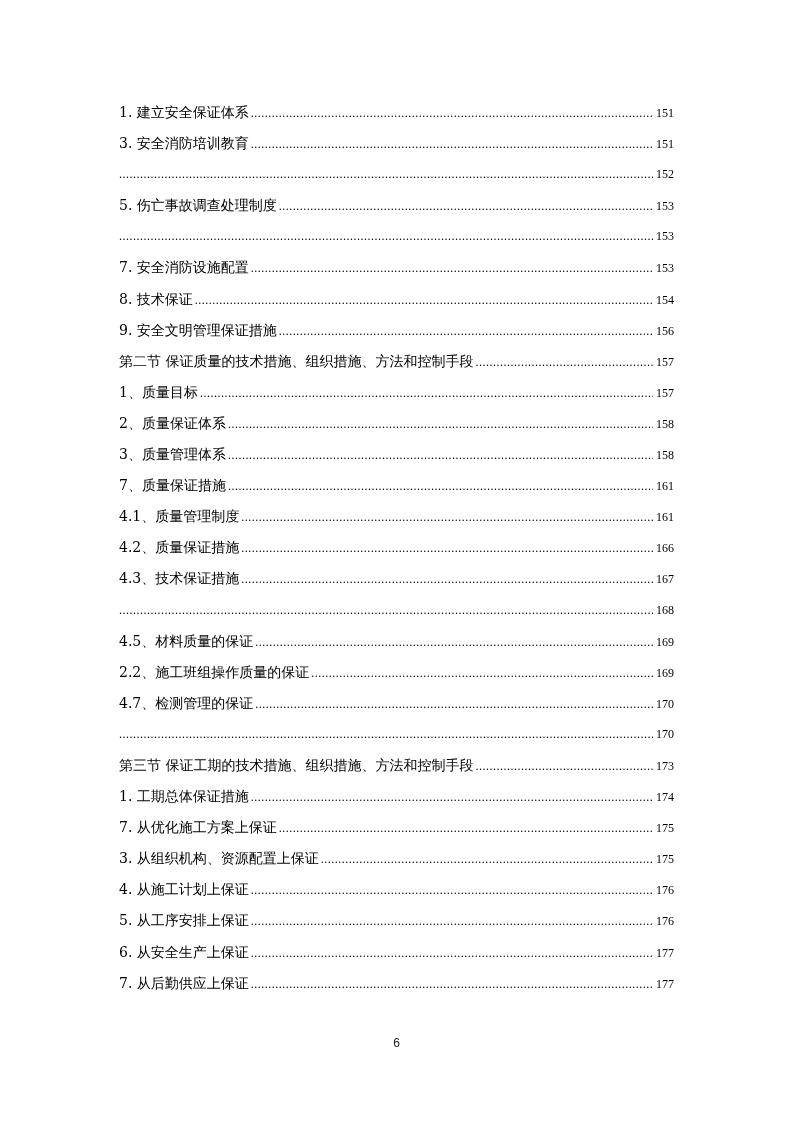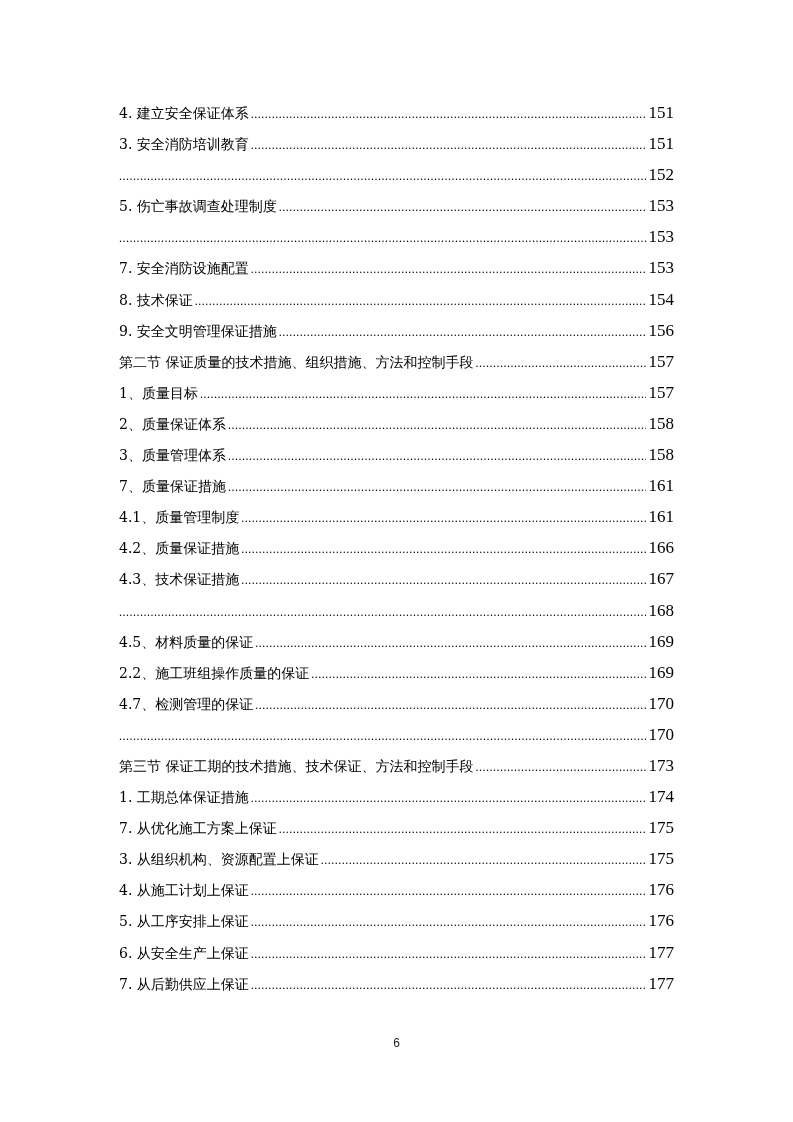--- a/index.html
+++ b/index.html
@@ -5,31 +5,31 @@
   html, body { margin: 0; padding: 0; background: #ffffff; }
   body { width: 793px; height: 1122px; position: relative; overflow: hidden;
          font-family: "DejaVu Serif", "Liberation Serif", serif; color: #000; }
   .toc { position: absolute; left: 119px; top: 97px; width: 555px; }
   .toc-row { display: flex; align-items: baseline; height: 31.1px; line-height: 31.1px;
              font-size: 14px; white-space: nowrap; }
   .toc-label { flex: 0 0 auto; padding-right: 2px; }
   .toc-dots { flex: 1 1 auto; overflow: hidden; font-family: "Liberation Serif", serif;
               font-size: 12px; letter-spacing: 0.5px; color: #000; }
   .toc-dots::before { content: "................................................................................................................................................................................................................................................"; }
-  .toc-page { flex: 0 0 auto; font-family: "Liberation Serif", serif; font-size: 17px;
+  .toc-page { flex: 0 0 auto; font-family: "Liberation Serif", serif; font-size: 12px;
               padding-left: 3px; text-align: center; }
   .page-number { position: absolute; left: 0; width: 793px; top: 1036px; text-align: center;
                  font-family: "Liberation Sans", sans-serif; font-size: 12px; color: #222; }
 </style>
 </head>
 <body>
 
 <div class="toc" id="toc">
     <div class="toc-row">
-      <span class="toc-label">4.  建立安全保证体系</span>
+      <span class="toc-label">1.  建立安全保证体系</span>
       <span class="toc-dots"></span>
       <span class="toc-page">151</span>
     </div>
     <div class="toc-row">
       <span class="toc-label">3.  安全消防培训教育</span>
       <span class="toc-dots"></span>
       <span class="toc-page">151</span>
     </div>
     <div class="toc-row">
       <span class="toc-dots"></span>
@@ -116,21 +116,21 @@
     <div class="toc-row">
       <span class="toc-label">4.7、检测管理的保证</span>
       <span class="toc-dots"></span>
       <span class="toc-page">170</span>
     </div>
     <div class="toc-row">
       <span class="toc-dots"></span>
       <span class="toc-page">170</span>
     </div>
     <div class="toc-row">
-      <span class="toc-label">第三节  保证工期的技术措施、技术保证、方法和控制手段</span>
+      <span class="toc-label">第三节  保证工期的技术措施、组织措施、方法和控制手段</span>
       <span class="toc-dots"></span>
       <span class="toc-page">173</span>
     </div>
     <div class="toc-row">
       <span class="toc-label">1.  工期总体保证措施</span>
       <span class="toc-dots"></span>
       <span class="toc-page">174</span>
     </div>
     <div class="toc-row">
       <span class="toc-label">7.  从优化施工方案上保证</span>

